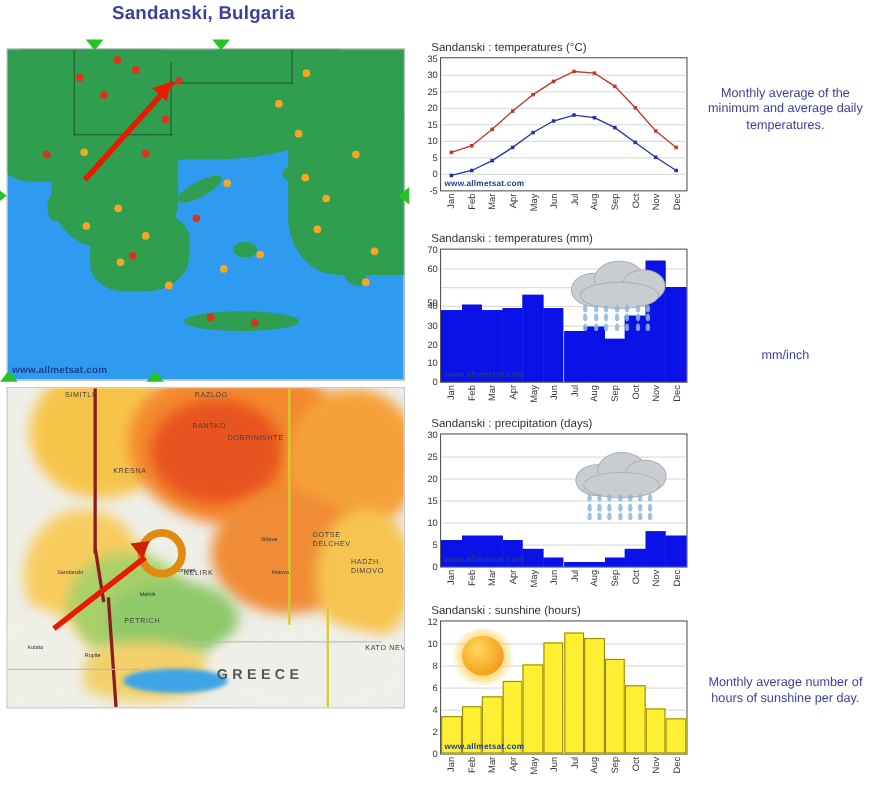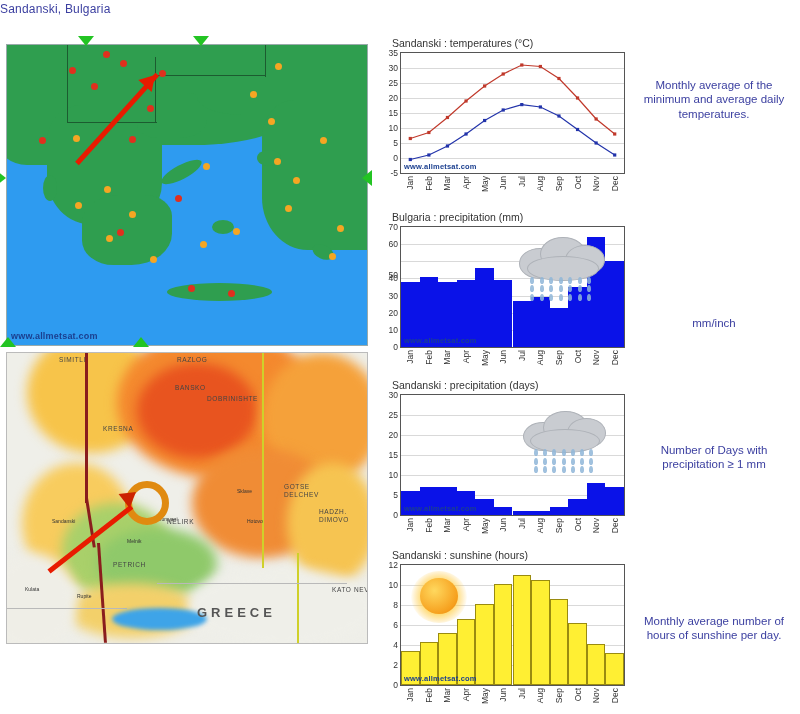--- a/index.html
+++ b/index.html
@@ -9,21 +9,21 @@
     font-family:"Liberation Sans", sans-serif;
     color:#3b3f7a;
     position:relative;
     overflow:hidden;
   }
   .page{position:relative;width:800px;height:714px;}
 
   
   .title{
     position:absolute;left:0;top:2px;width:370px;
-    font-size:12px;color:#3b3fa0;letter-spacing:.2px;
+    text-align:center;font-size:17px;color:#3b3fa0;letter-spacing:.2px;font-weight:bold;
   }
   .subtitle{
     position:absolute;left:0;top:26px;width:370px;
     text-align:center;font-size:11.5px;color:#3b3fa0;
   }
 
   
   .map-wrap{position:absolute;overflow:hidden;}
   #map-region{left:6px;top:44px;width:360px;height:300px;border:1px solid #9aa;}
   #map-topo{left:6px;top:352px;width:360px;height:290px;border:1px solid #bbb;}
@@ -278,21 +278,21 @@
           <rect x="156.35833333333332" y="61.4" width="3.2" height="3.2" fill="#2233aa"></rect>
           <rect x="174.94166666666666" y="74.9" width="3.2" height="3.2" fill="#2233aa"></rect>
           <rect x="193.52499999999998" y="88.4" width="3.2" height="3.2" fill="#2233aa"></rect>
           <rect x="212.10833333333332" y="100.4" width="3.2" height="3.2" fill="#2233aa"></rect>
         </svg>
         <div class="wm-chart">www.allmetsat.com</div>
       </div>
   </div>
 
   <div class="chart" id="chart-precip-mm" style="left:378px;top:212px;width:250px;height:162px;">
-    <div class="chart-title">Bulgaria : precipitation (mm)</div>
+    <div class="chart-title">Sandanski : temperatures (mm)</div>
     <div class="plot" style="width:225px;height:122px;">
         <div class="ytick" style="top: 120px;">0</div>
         <div class="gridline" style="top: 102.857px;"></div>
         <div class="ytick" style="top: 102.857px;">10</div>
         <div class="gridline" style="top: 85.7143px;"></div>
         <div class="ytick" style="top: 85.7143px;">20</div>
         <div class="gridline" style="top: 68.5714px;"></div>
         <div class="ytick" style="top: 68.5714px;">30</div>
         <div class="gridline" style="top: 51.4286px;"></div>
         <div class="ytick" style="top: 51.4286px;">40</div>
@@ -468,17 +468,16 @@
         <div class="wm-chart">www.allmetsat.com</div>
         <div class="sun" style="left: 10px; top: 6px; width: 56px; height: 52px; background: radial-gradient(circle, rgb(255, 210, 74) 35%, rgba(255, 200, 60, 0.35) 60%, rgba(255, 200, 60, 0) 75%);"></div>
         <div class="sun" style="left: 19px; top: 13px; width: 38px; height: 36px; background: radial-gradient(circle at 38% 35%, rgb(255, 216, 94) 0%, rgb(246, 160, 30) 70%, rgb(224, 122, 18) 100%);"></div>
       </div>
   </div>
 
   <div class="note" style="left:632px;top:78px;width:164px;">Monthly average of the minimum and average daily temperatures.</div>
 
   <div class="note" style="left:632px;top:316px;width:164px;">mm/inch</div>
 
-  <div class="note" style="left:632px;top:443px;width:164px;">Number of Days with precipitation ≥ 1 mm</div>
 
   <div class="note" style="left:632px;top:614px;width:164px;">Monthly average number of hours of sunshine per day.</div>
 
 </div>
 
 </body></html>

